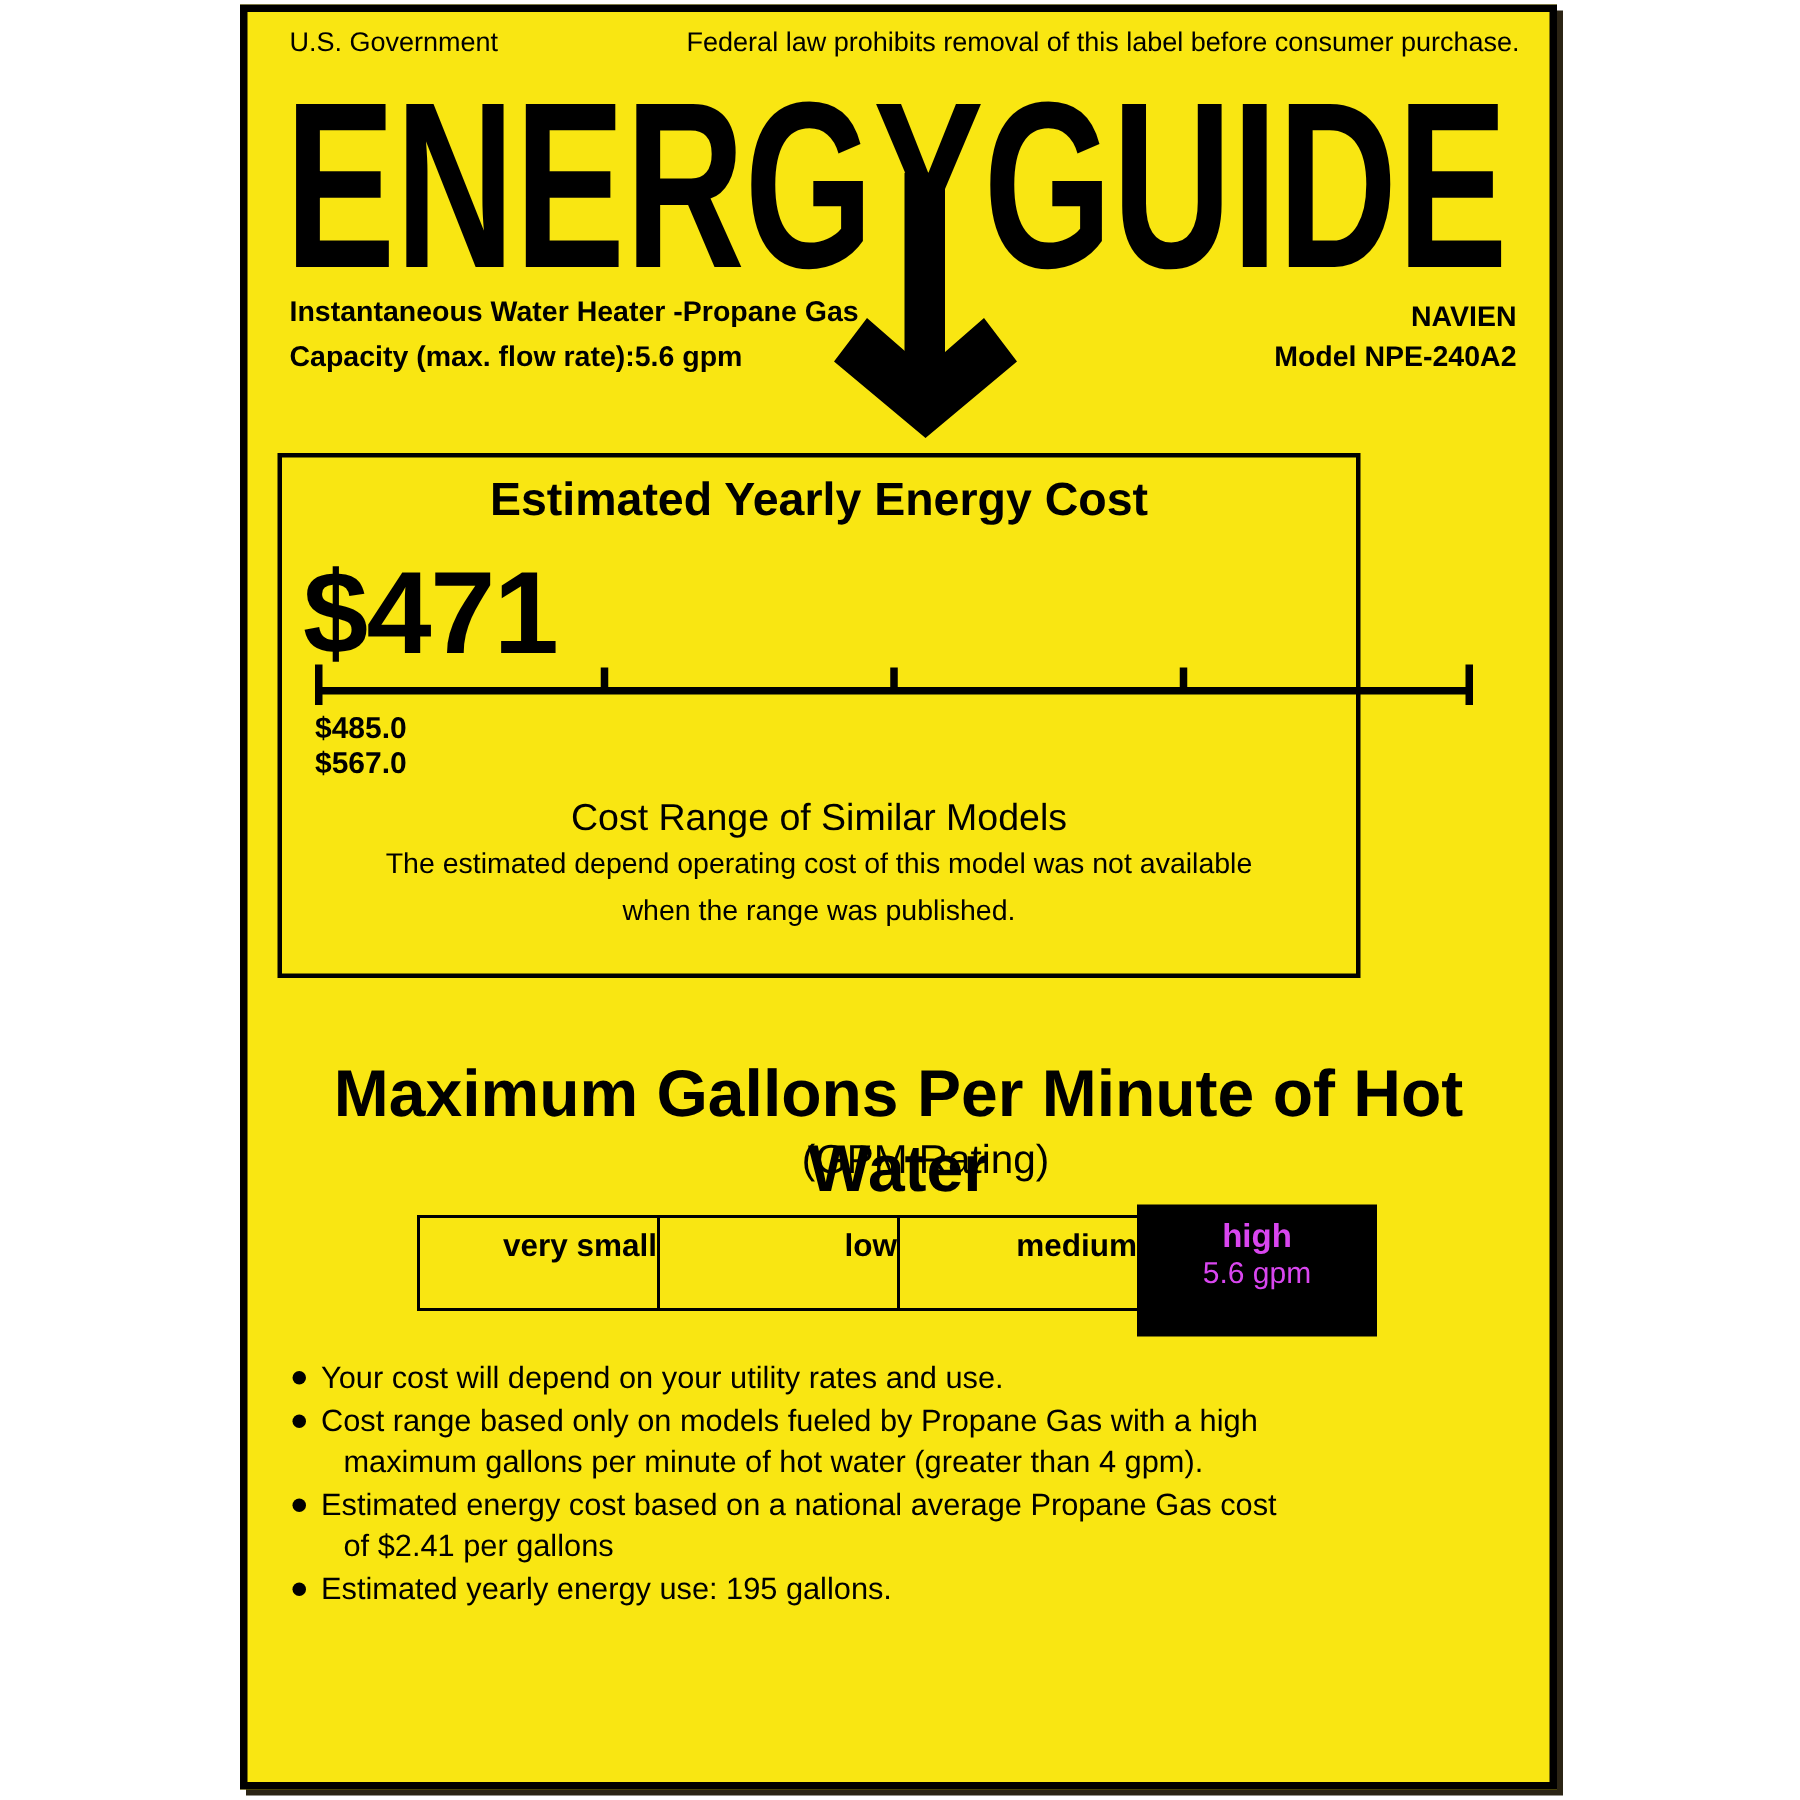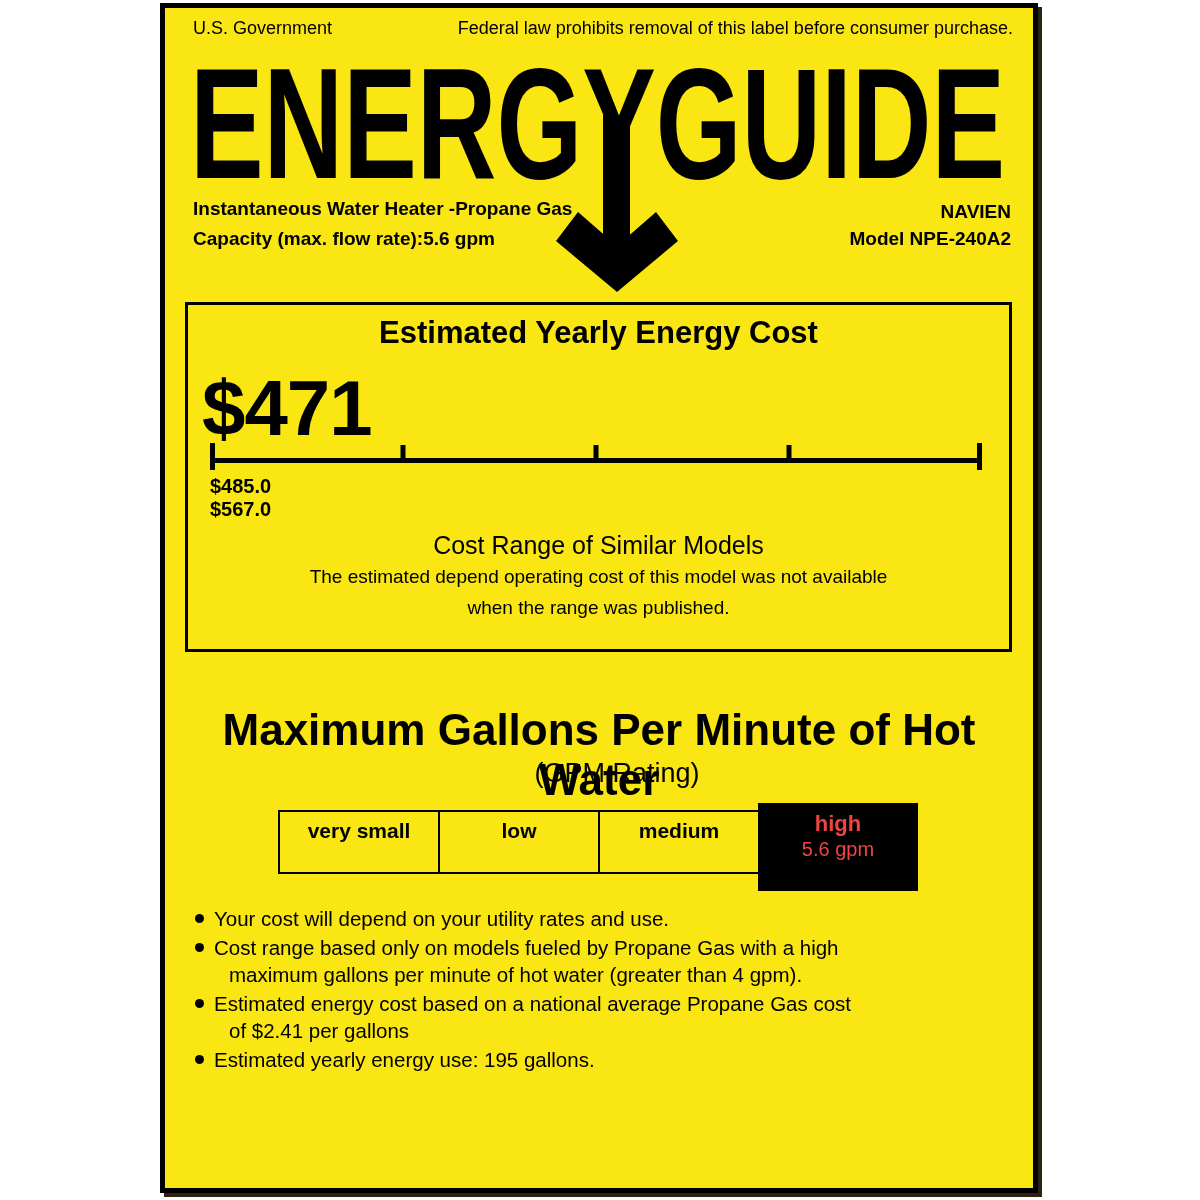--- a/index.html
+++ b/index.html
@@ -20,43 +20,43 @@
   .logo-wrap svg { display:block; }
 
   
   .arrow-wrap { position:absolute; left:390px; top:107px; width:130px; height:185px; }
 
   
   .prod-left { position:absolute; left:28px; top:186px; font-weight:bold; font-size:19px; line-height:30px; }
   .prod-right { position:absolute; right:22px; top:190px; text-align:right; font-weight:bold; font-size:19px; line-height:27px; }
 
   
-  .cost-box { position:absolute; left:20px; top:294px; width:827px; height:350px; border:3px solid #000; }
+  .cost-box { position:absolute; left:20px; top:294px; width:722px; height:350px; border:3px solid #000; }
   .cost-title { position:absolute; top:10px; left:0; right:0; text-align:center; font-weight:bold; font-size:31px; }
   .cost-value { position:absolute; left:14px; top:58px; font-weight:bold; font-size:78px; letter-spacing:-1px; }
   .scale { position:absolute; left:22px; width:772px; top:138px; height:27px; }
   .scale-line { position:absolute; left:0; right:0; top:15px; height:5px; background:#000; }
   .tick-end { position:absolute; width:5px; height:27px; top:0; background:#000; }
   .tick-end.left { left:0; }
   .tick-end.right { right:0; }
   .tick-mid { position:absolute; width:5px; height:13px; top:2px; background:#000; transform:translateX(-50%); }
   .range-labels { position:absolute; left:22px; right:22px; top:170px; display:flex; justify-content:space-between; font-weight:bold; font-size:20px;flex-direction:column; }
   .range-title { position:absolute; left:0; right:0; top:226px; text-align:center; font-size:25px; }
   .range-note1 { position:absolute; left:0; right:0; top:261px; text-align:center; font-size:19px; }
   .range-note2 { position:absolute; left:0; right:0; top:292px; text-align:center; font-size:19px; }
 
   
   .gpm-title { position:absolute; left:0; right:0; top:697px; text-align:center; font-weight:bold; font-size:44px; }
   .gpm-subtitle { position:absolute; left:0; right:0; top:750px; text-align:center; font-size:27px;padding-left:36px; }
   .gpm-table { position:absolute; left:113px; top:802px; width:482px; height:64px; border:2px solid #000; display:flex; }
-  .gpm-cell { flex:1; text-align:center; padding-top:7px; font-weight:bold; font-size:21px; border-right:2px solid #000; }
+  .gpm-cell { flex:1; text-align:right; padding-top:7px; font-weight:bold; font-size:21px; border-right:2px solid #000; }
   .gpm-cell:last-child { border-right:none; }
   .gpm-high {
     position:absolute; left:593px; top:795px; width:160px; height:88px;
-    background:#000; color:#ef4444; text-align:center; padding-top:9px;
+    background:#000; color:#d946ef; text-align:center; padding-top:9px;
   }
   .gpm-high .hi-label { font-weight:bold; font-size:22px; line-height:24px; }
   .gpm-high .hi-value { font-size:20px; line-height:26px; }
 
   
   .bullets { position:absolute; left:30px; top:897px; right:40px; font-size:20.5px; }
   .bullet-item { display:flex; margin-bottom:1px; }
   .dot { width:9px; height:9px; border-radius:50%; background:#000; margin:9px 10px 0 0; flex:none; }
   .b-lines { line-height:27.5px; }
   .b-line2 { display:block; margin-left:15px; }

